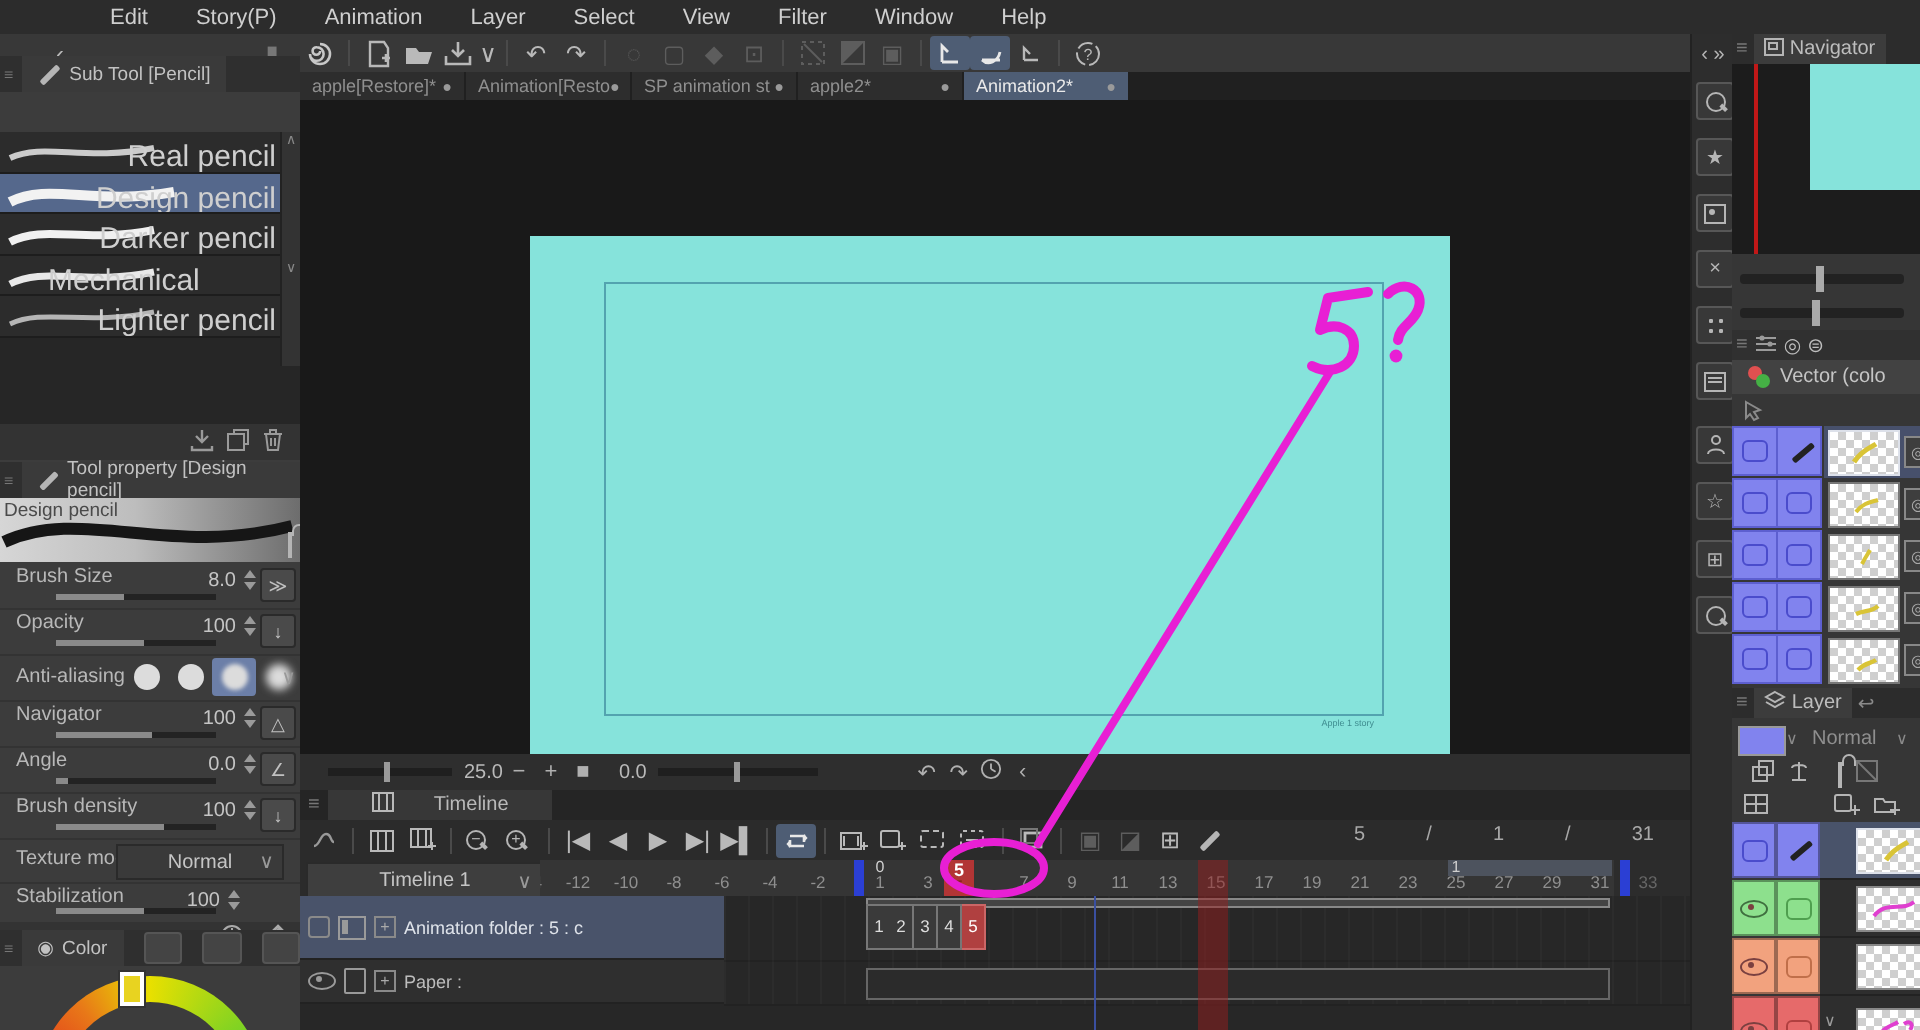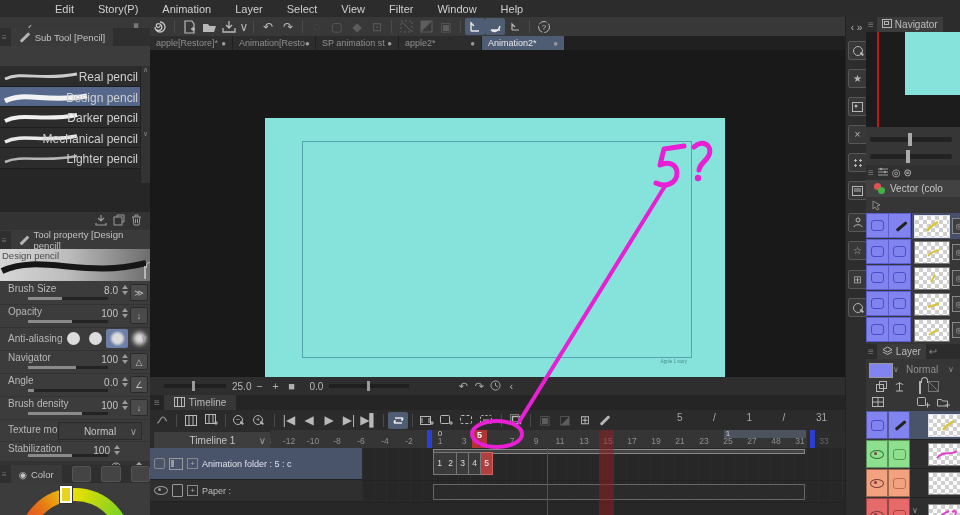--- a/index.html
+++ b/index.html
@@ -25,21 +25,21 @@
   .phead{position:absolute;left:0;width:150px;height:18px;background:#2f2f2f;display:flex;align-items:center;gap:4px;color:#c2c2c2;font-size:9.5px;}
   .phead .grip{color:#777;margin-left:2px;font-size:8px;}
   .ptab{background:#3a3a3a;height:100%;display:flex;align-items:center;gap:4px;padding:0 8px;}
   .tooltabs{position:absolute;left:0;top:18px;width:150px;height:20px;display:flex;}
   .tooltab{flex:1;display:flex;align-items:center;gap:5px;padding-left:8px;background:#2e2e2e;color:#b5b5b5;margin-right:1px;}
   .tooltab.sel{background:#51617d;color:#eee;}
   .brushlist{position:absolute;left:0;top:38px;width:150px;height:146px;background:#262626;}
   .brow{position:relative;height:19.5px;border-bottom:1px solid #1d1d1d;background:#2c2c2c;overflow:hidden;}
   .brow.sel{background:#55688c;}
   .brow svg{position:absolute;left:2px;top:2px;}
-  .brow .bname{position:absolute;right:12px;top:4px;color:#cfcfcf;font-size:12px;margin-left:24px;}
+  .brow .bname{position:absolute;right:12px;top:4px;color:#cfcfcf;font-size:15px;margin-left:24px;}
   .sbar{position:absolute;right:0;top:0;width:9px;height:117px;background:#333;border-left:1px solid #222;color:#888;font-size:7px;text-align:center;}
   .listfoot{position:absolute;left:0;top:184px;width:150px;height:18px;background:#333;display:flex;justify-content:flex-end;gap:6px;align-items:center;padding-right:8px;box-sizing:border-box;color:#9a9a9a;}
   .prevwrap{position:absolute;left:0;top:221px;width:150px;height:32px;background:linear-gradient(to right,#d6d6d6 0%,#bdbdbd 45%,#6d6d6d 100%);overflow:hidden;}
   .prevlabel{position:absolute;left:2px;top:1px;color:#4a4a4a;font-size:9.5px;}
   .param{position:absolute;left:0;width:150px;height:23px;border-bottom:1px solid #333;}
   .param .lab{position:absolute;left:8px;top:2px;color:#b8b8b8;}
   .param .track{position:absolute;left:28px;bottom:4px;width:80px;height:3px;background:#232323;}
   .param .fill{height:3px;background:#8a8a8a;}
   .param .val{position:absolute;right:32px;top:4px;color:#c5c5c5;}
   .stepper{position:absolute;right:22px;top:4px;display:flex;flex-direction:column;gap:2px;}
@@ -64,21 +64,21 @@
   .teal{position:absolute;left:115px;top:68px;width:460px;height:260px;background:#86e3db;}
   .inframe{position:absolute;left:37px;top:23px;width:388px;height:215px;border:1px solid rgba(42,112,138,0.55);}
   .wm{position:absolute;right:38px;bottom:14px;font-size:4.5px;color:#3f8d90;}
   .statusbar{left:150px;top:377px;width:695px;height:18px;background:#2e2e2e;display:flex;align-items:center;color:#b9b9b9;}
   .mini-slider{width:62px;height:4px;background:#1f1f1f;position:relative;margin:0 6px;}
   .mini-slider .hnd{position:absolute;top:-3px;width:3px;height:10px;background:#9a9a9a;}
   .sb-btn{width:16px;text-align:center;color:#b0b0b0;font-size:11px;}
   
   .timeline{left:150px;top:395px;width:695px;height:120px;background:#2b2b2b;}
   .tl-head{position:absolute;left:0;top:0;width:695px;height:15px;background:#252525;display:flex;align-items:center;gap:4px;color:#b9b9b9;}
-  .tl-tab{background:#373737;height:15px;display:flex;align-items:center;gap:4px;padding:0 10px;}
+  .tl-tab{background:#373737;height:15px;display:flex;align-items:center;gap:20px;padding:0 22px;}
   .tl-toolbar{position:absolute;left:0;top:15px;width:695px;height:20px;display:flex;align-items:center;color:#b9b9b9;}
   .tl-counts{position:absolute;right:18px;top:17px;width:150px;display:flex;justify-content:space-between;color:#a8a8a8;font-size:10px;}
   .tl-namebox{position:absolute;left:3px;top:36px;width:117px;height:17px;background:#3e3e3e;border:1px solid #2a2a2a;display:flex;align-items:center;justify-content:center;color:#c5c5c5;}
   .tl-namebox .car{position:absolute;right:5px;color:#999;}
   .ruler{position:absolute;left:120px;top:35px;width:575px;height:18px;background:#353535;overflow:hidden;}
   .ruler .rl{position:absolute;top:6px;width:14px;text-align:center;color:#8f8f8f;font-size:8.5px;}
   .ruler .sec{position:absolute;top:-1px;width:14px;text-align:center;color:#cfcfcf;font-size:8px;}
   .secband{position:absolute;left:454px;top:0;width:82px;height:8px;background:#4d535e;}
   .graydead{position:absolute;left:537px;top:0;width:40px;height:18px;background:#2c2c2c;}
   .bluemark{position:absolute;top:0;width:5px;height:18px;background:#2b3fd4;}
@@ -619,21 +619,21 @@
       <span class="rl" style="left:283px">11</span>
       <span class="rl" style="left:307px">13</span>
       <span class="rl" style="left:331px">15</span>
       <span class="rl" style="left:355px">17</span>
       <span class="rl" style="left:379px">19</span>
       <span class="rl" style="left:403px">21</span>
       <span class="rl" style="left:427px">23</span>
       <span class="sec" style="left:451px">1</span>
       <span class="rl" style="left:451px">25</span>
       <span class="rl" style="left:475px">27</span>
-      <span class="rl" style="left:499px">48</span>
+      <span class="rl" style="left:499px">29</span>
       <span class="rl" style="left:523px">31</span>
       <div class="bluemark" style="left:540px"></div>
       <span class="rl" style="left:547px;color:#666">33</span>
     </div>
 
     <div class="trackrows">
       <div class="trow" style="top:0;height:32px">
         <div class="tlabel sel">
           <span class="chk"></span>
           <span class="flmico"></span>

